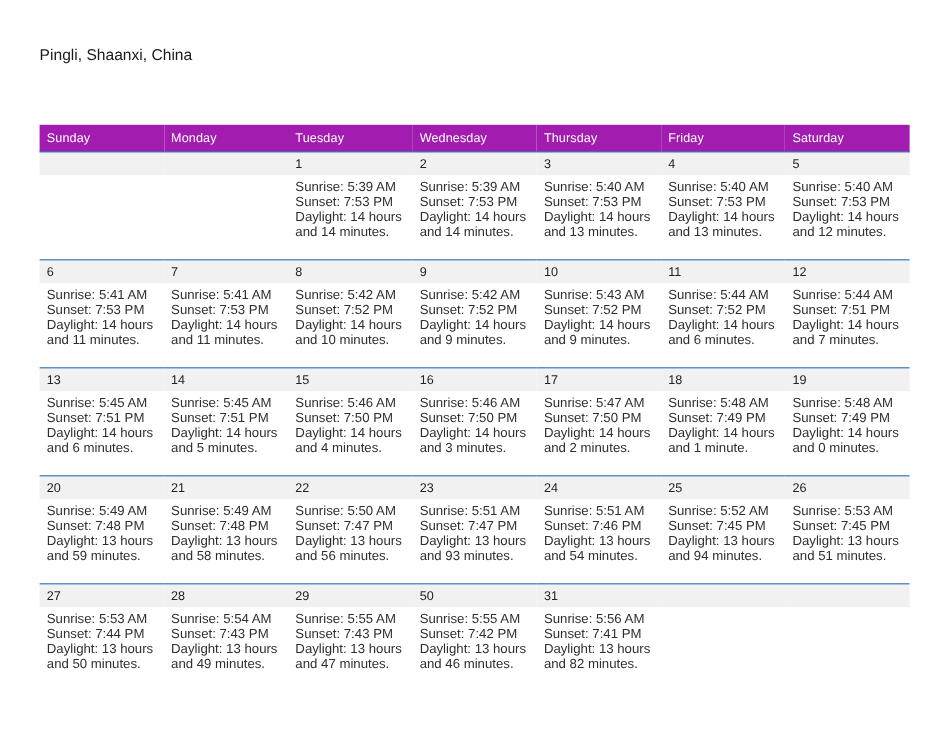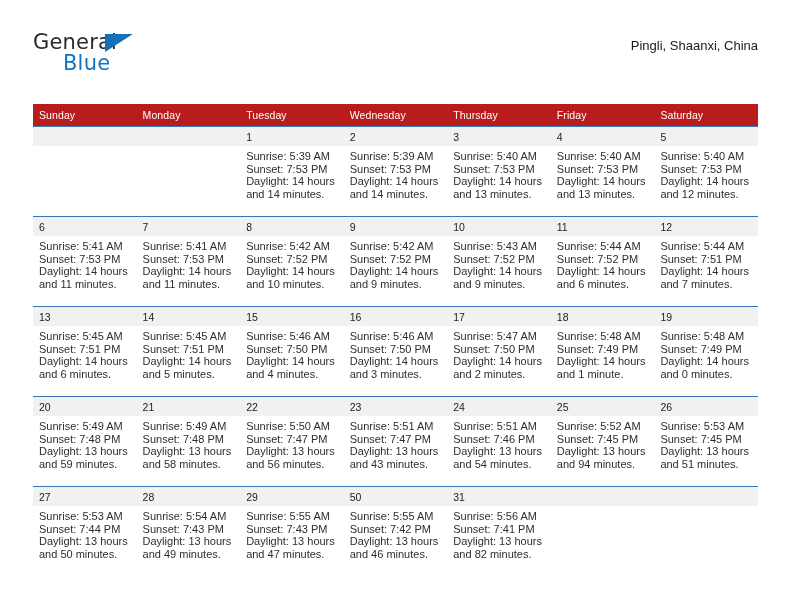--- a/index.html
+++ b/index.html
@@ -91,21 +91,21 @@
   
   .calendar {
     position: absolute;
     left: 33px;
     top: 104px;
     width: 725px;
     border-collapse: collapse;
     table-layout: fixed;
   }
   .calendar th {
-    background: #b91c1c;
+    background: #a21caf;
     color: #ffffff;
     font-size: 10.5px;
     font-weight: 400;
     text-align: left;
     padding: 5px 0 5px 6px;
     height: 19px;
     box-sizing: border-box;
     letter-spacing: 0.1px;
   }
   .calendar td {
@@ -139,25 +139,20 @@
     background: #f1f1f1;
   }
 </style>
 </head>
 <body>
 
 <div class="page">
 
   <div class="header">
 
-    <div class="logo">
-      <span class="logo-general">General</span>
-      <span class="logo-triangle"></span>
-      <span class="logo-blue">Blue</span>
-    </div>
 
     <div class="title-block">
       <div class="cal-subtitle">Pingli, Shaanxi, China</div>
     </div>
 
   </div>
 
   <table class="calendar">
     <thead>
       <tr>
@@ -397,21 +392,21 @@
             <div>Daylight: 13 hours</div>
             <div>and 56 minutes.</div>
           </div>
         </td>
         <td>
           <div class="daynum">23</div>
           <div class="details">
             <div>Sunrise: 5:51 AM</div>
             <div>Sunset: 7:47 PM</div>
             <div>Daylight: 13 hours</div>
-            <div>and 43 minutes.</div>
+            <div>and 93 minutes.</div>
           </div>
         </td>
         <td>
           <div class="daynum">24</div>
           <div class="details">
             <div>Sunrise: 5:51 AM</div>
             <div>Sunset: 7:46 PM</div>
             <div>Daylight: 13 hours</div>
             <div>and 54 minutes.</div>
           </div>

